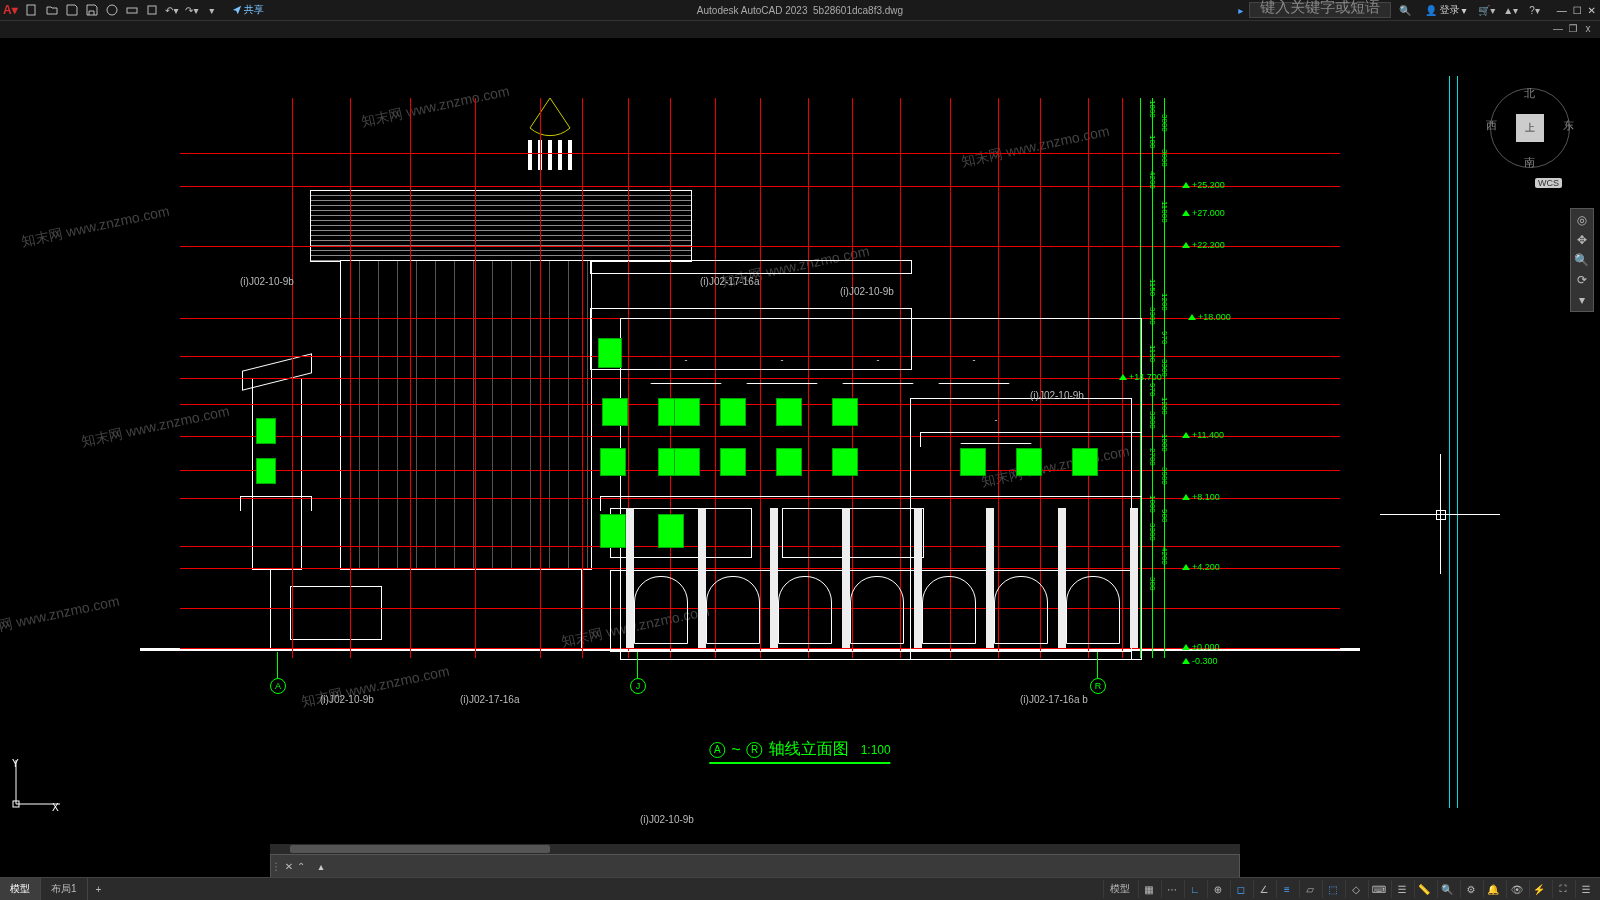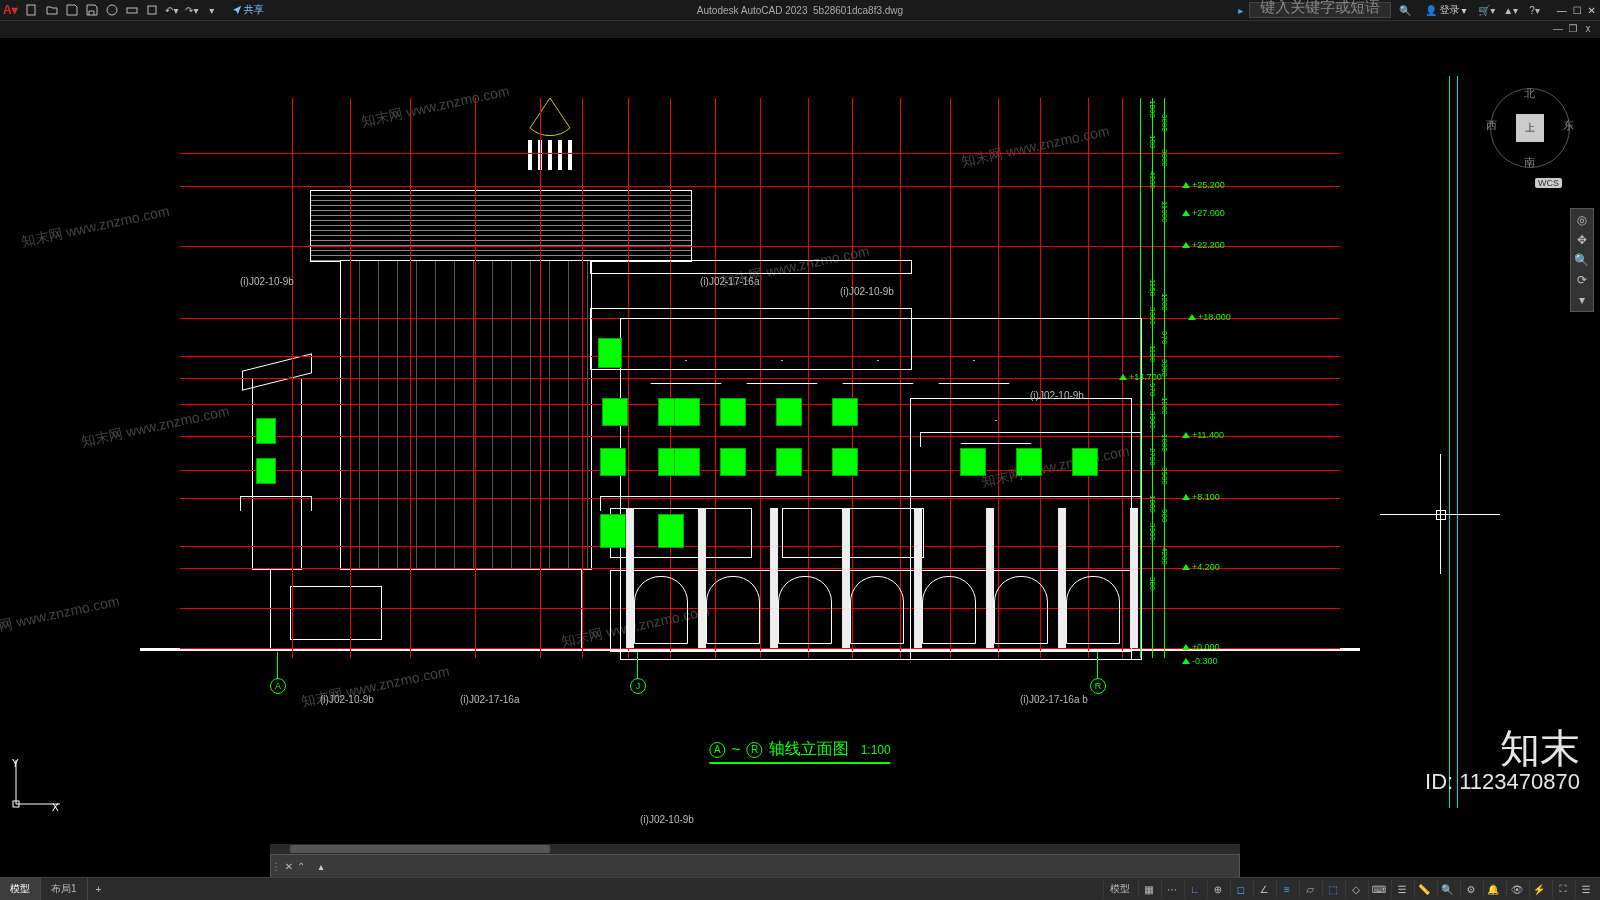--- a/index.html
+++ b/index.html
@@ -375,24 +375,20 @@
   </div>
 
   <div class="drawing-title">
     <span class="ab">A</span>
     <span>~</span>
     <span class="ab">R</span>
     <span>轴线立面图</span>
     <span class="scale">1:100</span>
   </div>
 
-  <div class="watermark-big">
-    <div>知末</div>
-    <div class="id">ID: 1123470870</div>
-  </div>
 </div>
 
 <div class="scrollbar-h">
     <div class="thumb"></div>
   </div>
 
 <div class="cmdline">
   <span class="handle">⋮</span>
   <span class="x">✕</span>
   <span class="chev">⌃</span>

